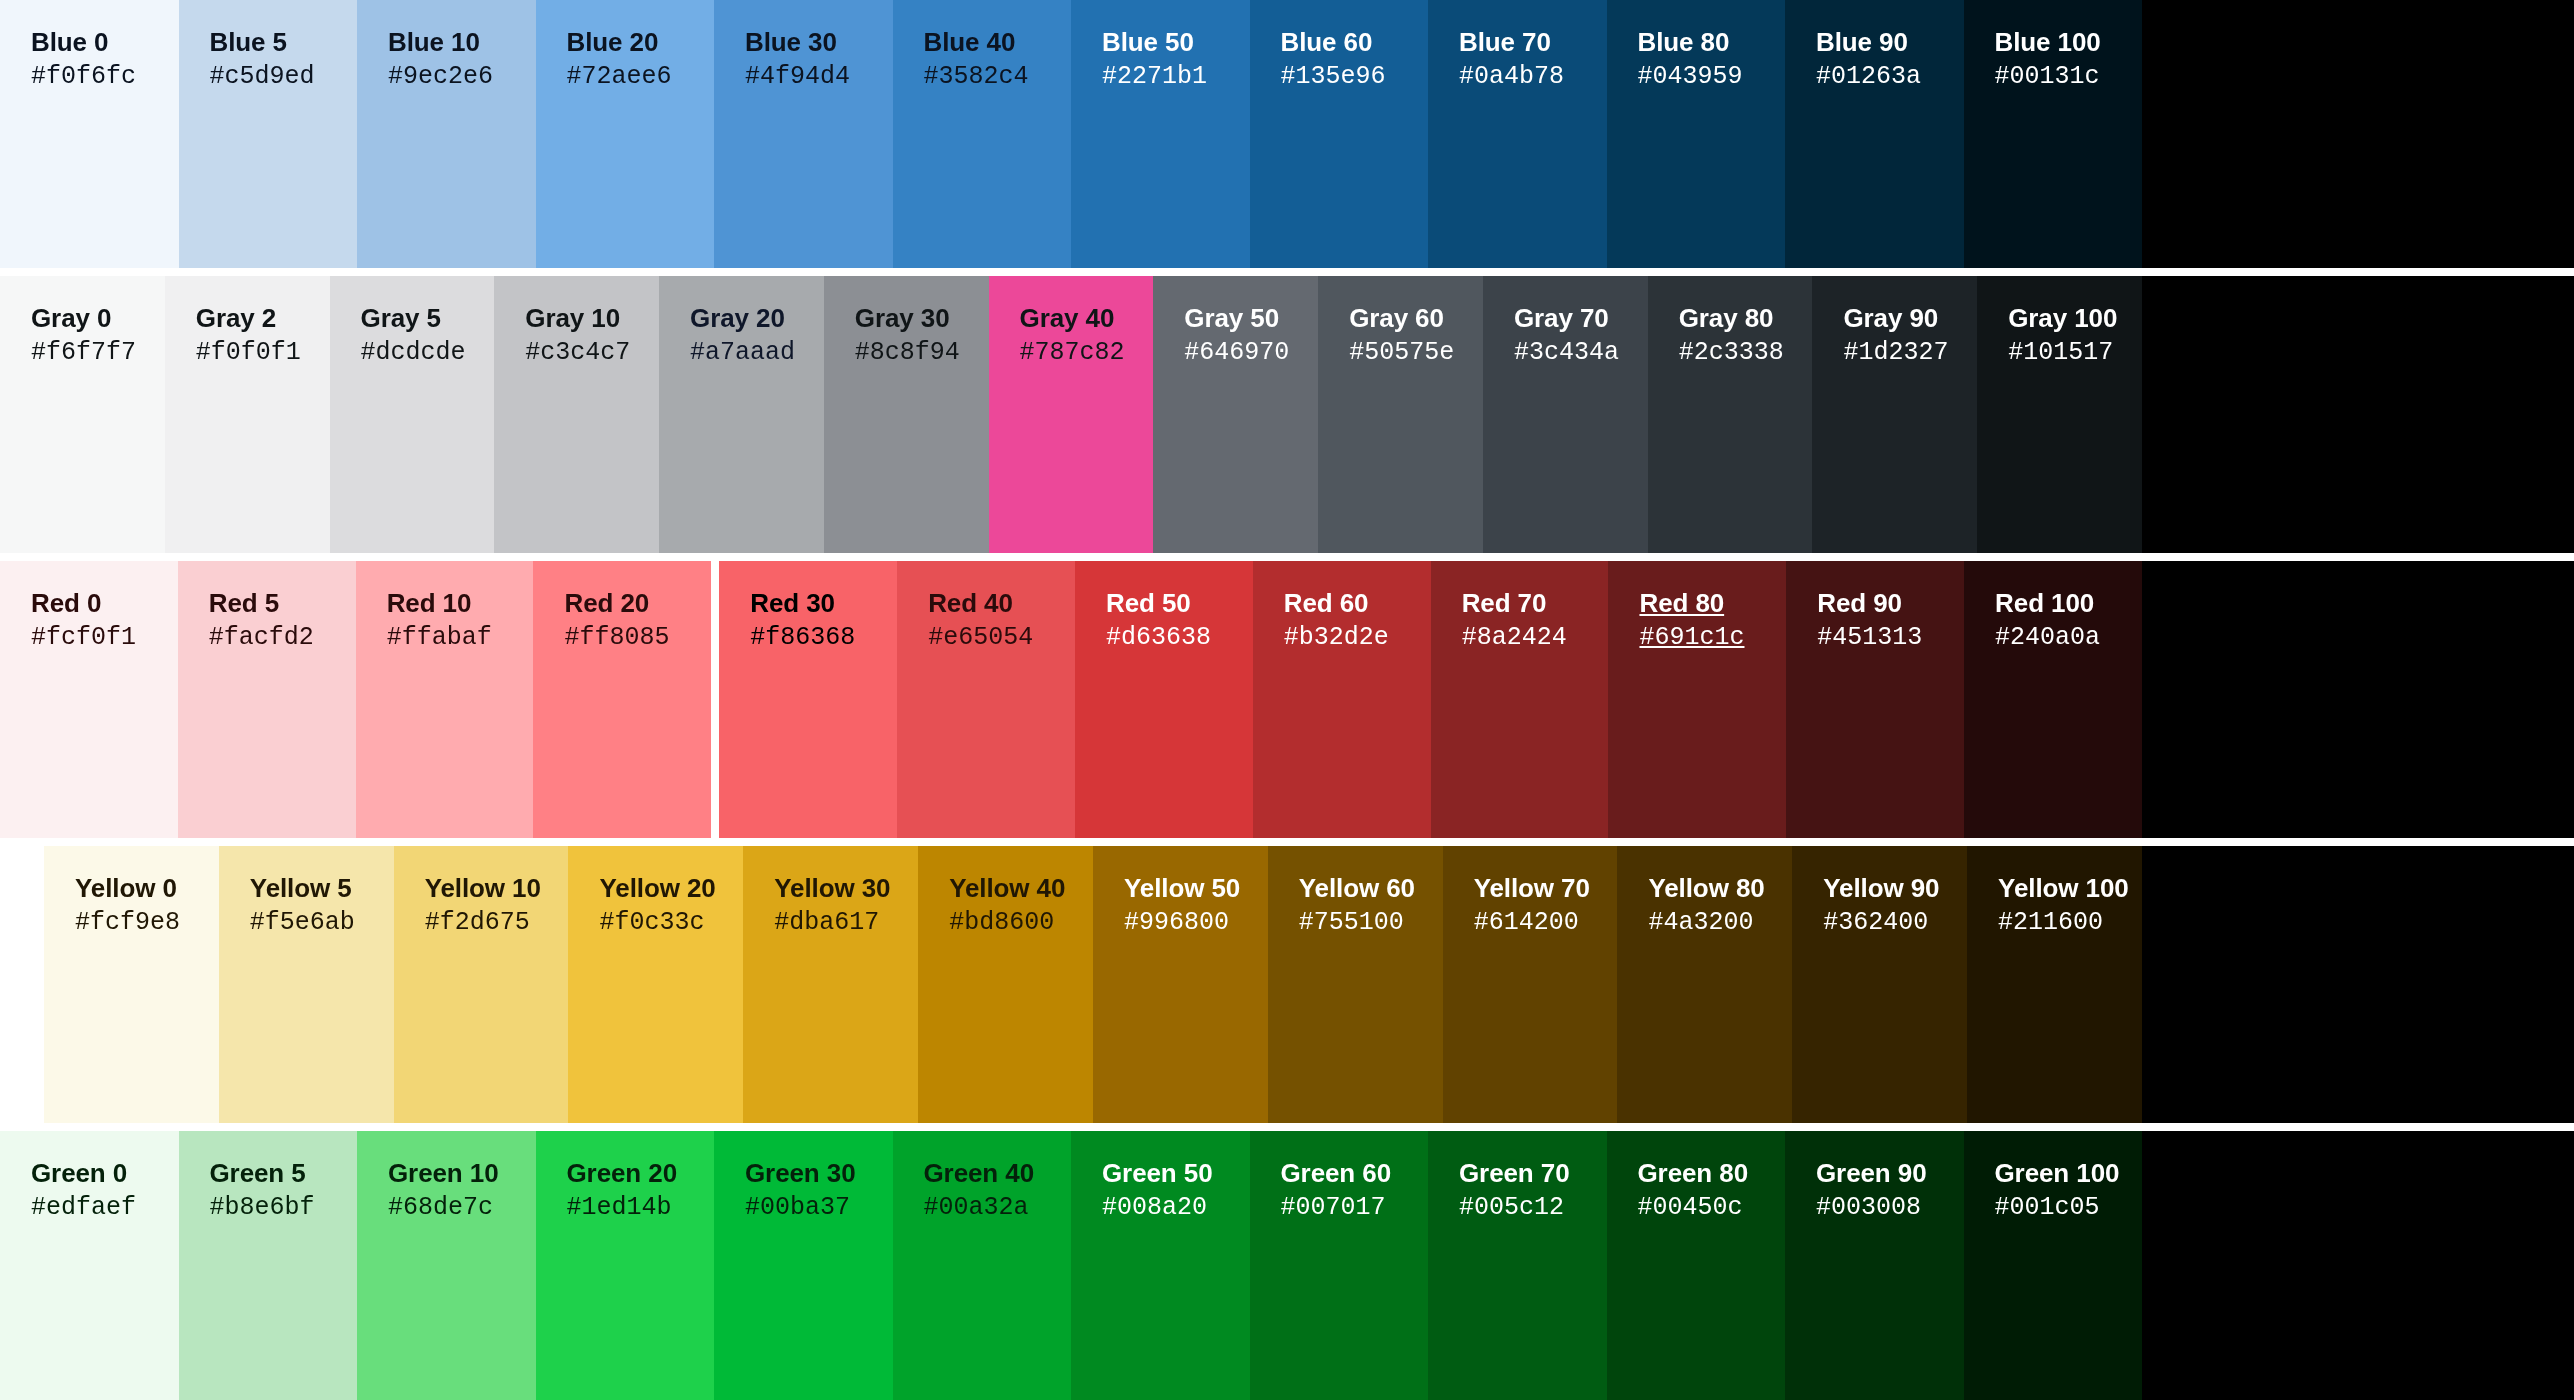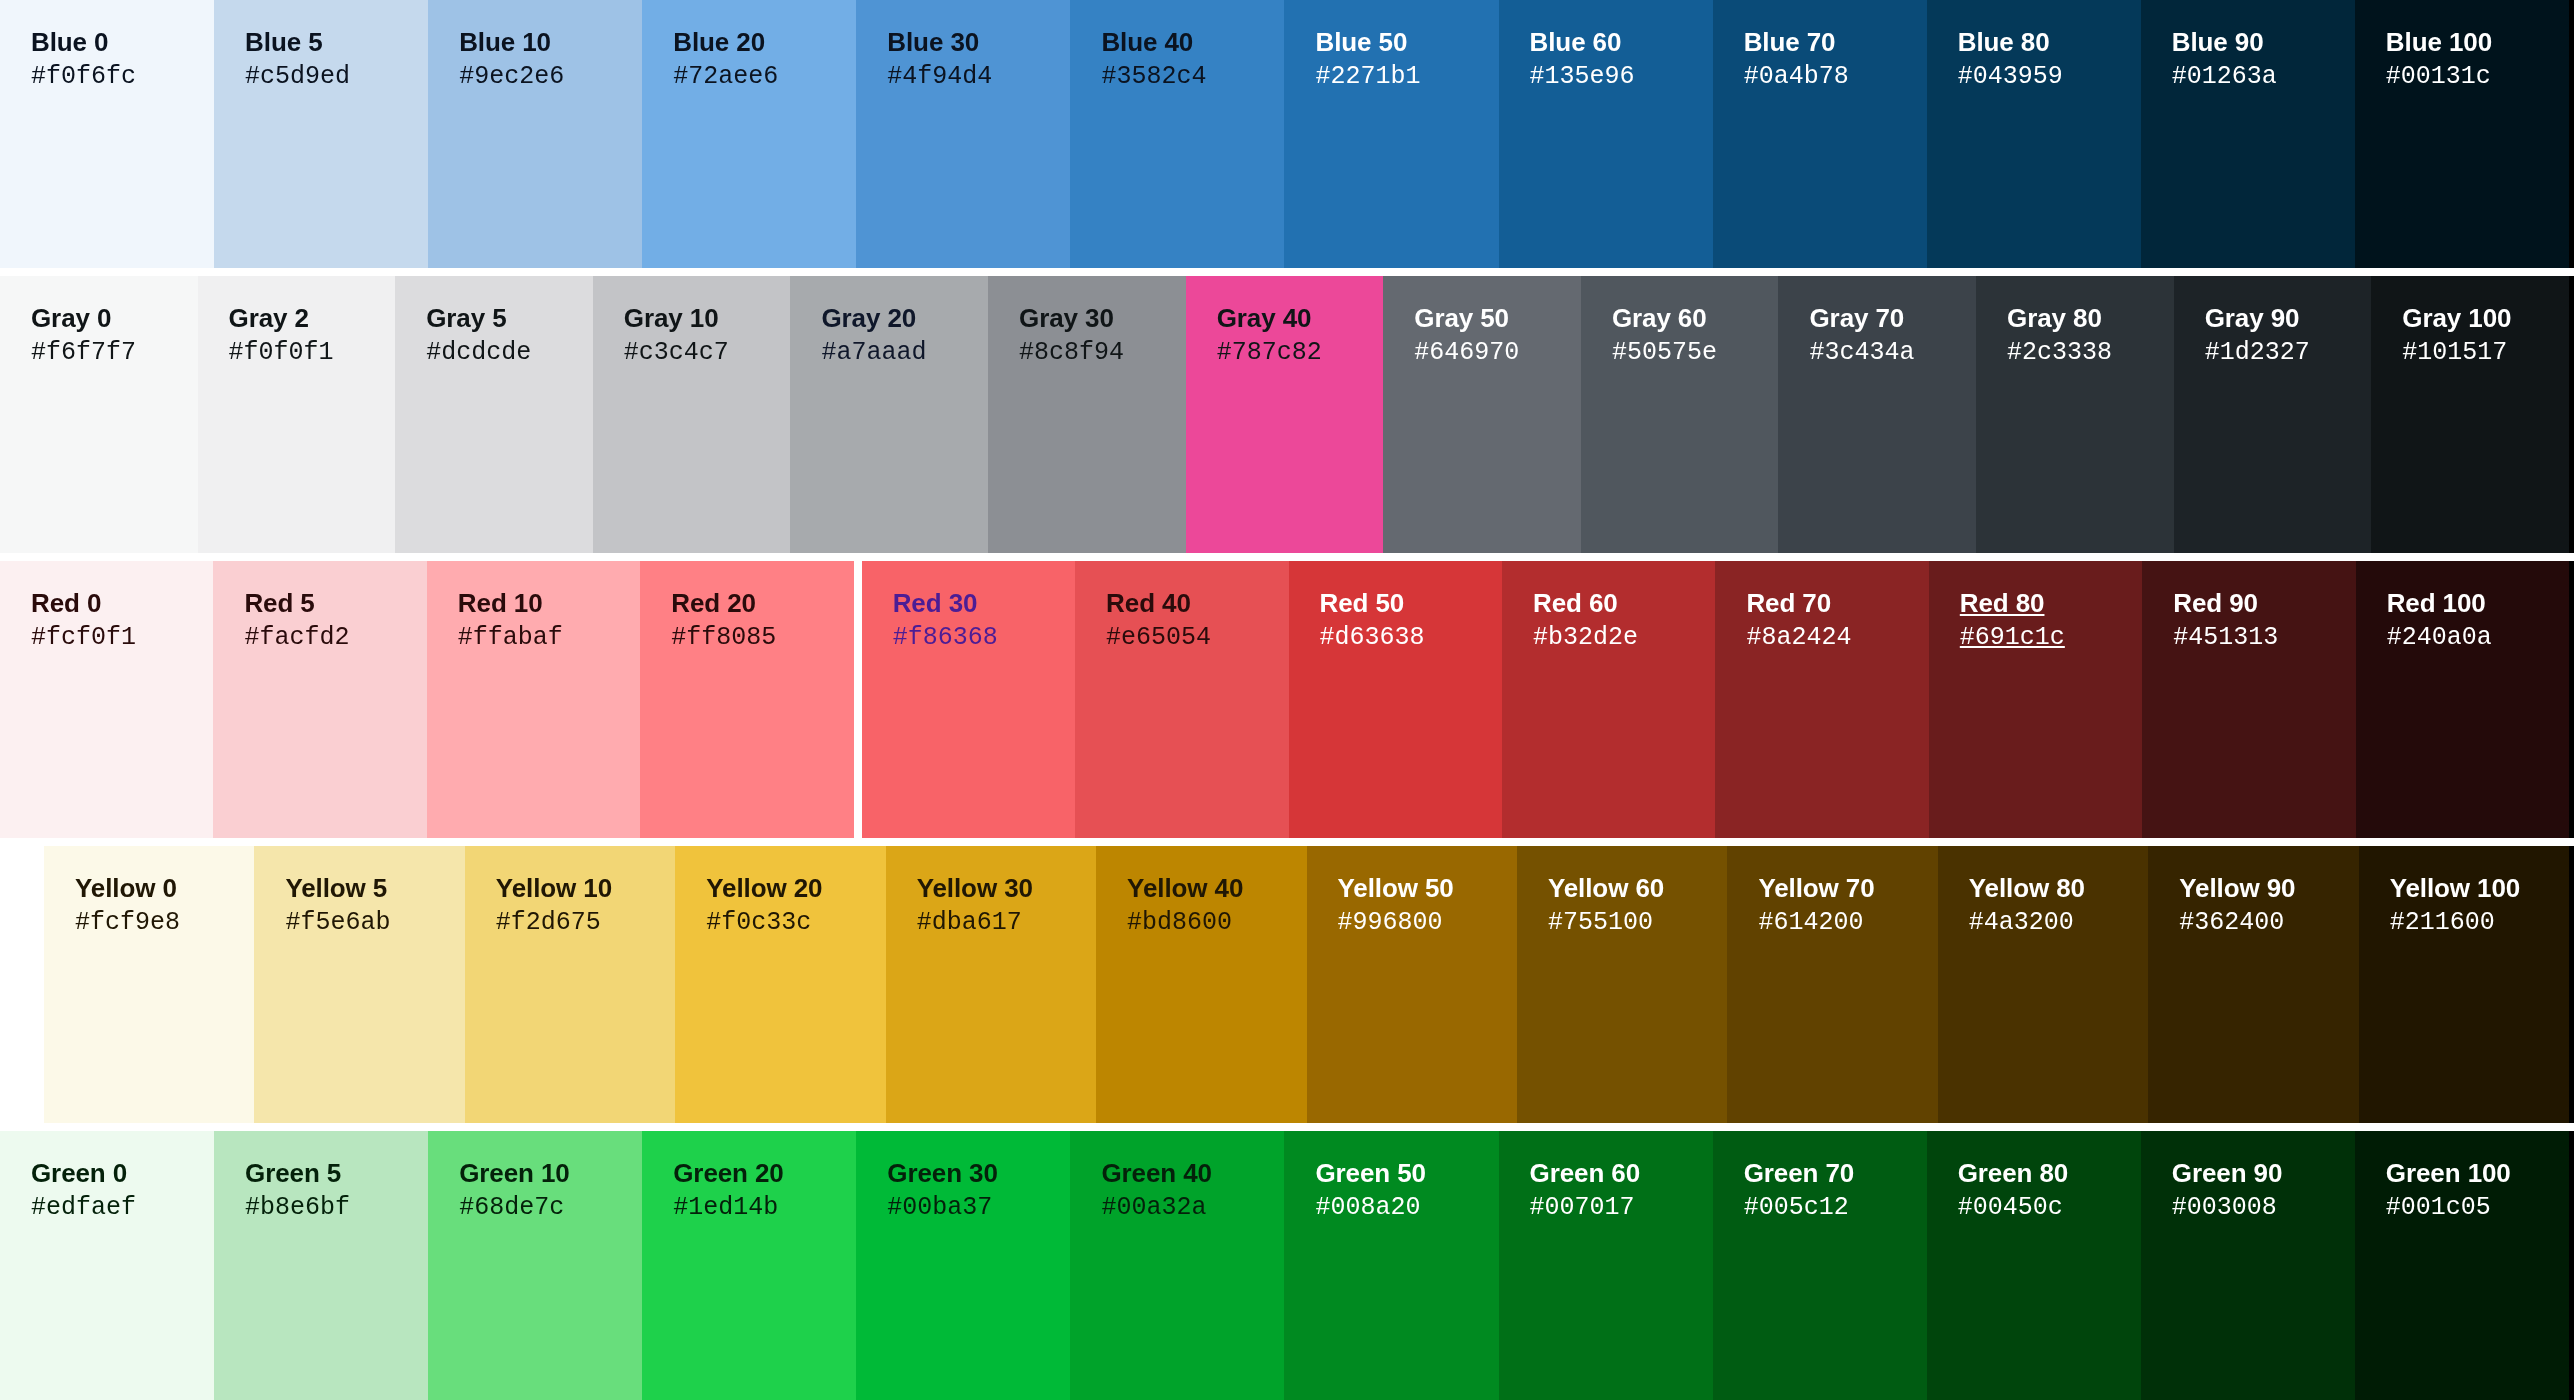--- a/index.html
+++ b/index.html
@@ -15,21 +15,21 @@
   #palette {
     width: 2574px;
     height: 1400px;
     background: #000000;
     display: flex;
     flex-direction: column;
   }
 
   .ramp-row {
     display: flex;
-    width: 2569px;
+    width: 2142px;
     background: #ffffff;
   }
 
   
   .ramp-row.row-0 { height: 276px; }
   .ramp-row.row-1 { height: 285px; }
   .ramp-row.row-2 { height: 285px; }
   .ramp-row.row-3 { height: 285px; padding-left: 44px; }
   .ramp-row.row-4 { height: 277px; }
 
@@ -192,21 +192,21 @@
         <div class="swatch-hex">#facfd2</div>
       </div>
       <div class="swatch" style="background-color: rgb(255, 171, 175); color: rgb(42, 11, 11);">
         <div class="swatch-name">Red 10</div>
         <div class="swatch-hex">#ffabaf</div>
       </div>
       <div class="swatch" style="background-color: rgb(255, 128, 133); color: rgb(42, 11, 11);">
         <div class="swatch-name">Red 20</div>
         <div class="swatch-hex">#ff8085</div>
       </div>
-      <div class="swatch" style="background-color: rgb(248, 99, 104); color: #4c1d95; margin-left: 8px;">
+      <div class="swatch" style="background-color: rgb(248, 99, 104); color: #000000; margin-left: 8px;">
         <div class="swatch-name">Red 30</div>
         <div class="swatch-hex">#f86368</div>
       </div>
       <div class="swatch" style="background-color: rgb(230, 80, 84); color: rgb(42, 11, 11);">
         <div class="swatch-name">Red 40</div>
         <div class="swatch-hex">#e65054</div>
       </div>
       <div class="swatch" style="background-color: rgb(214, 54, 56); color: rgb(255, 255, 255);">
         <div class="swatch-name">Red 50</div>
         <div class="swatch-hex">#d63638</div>

